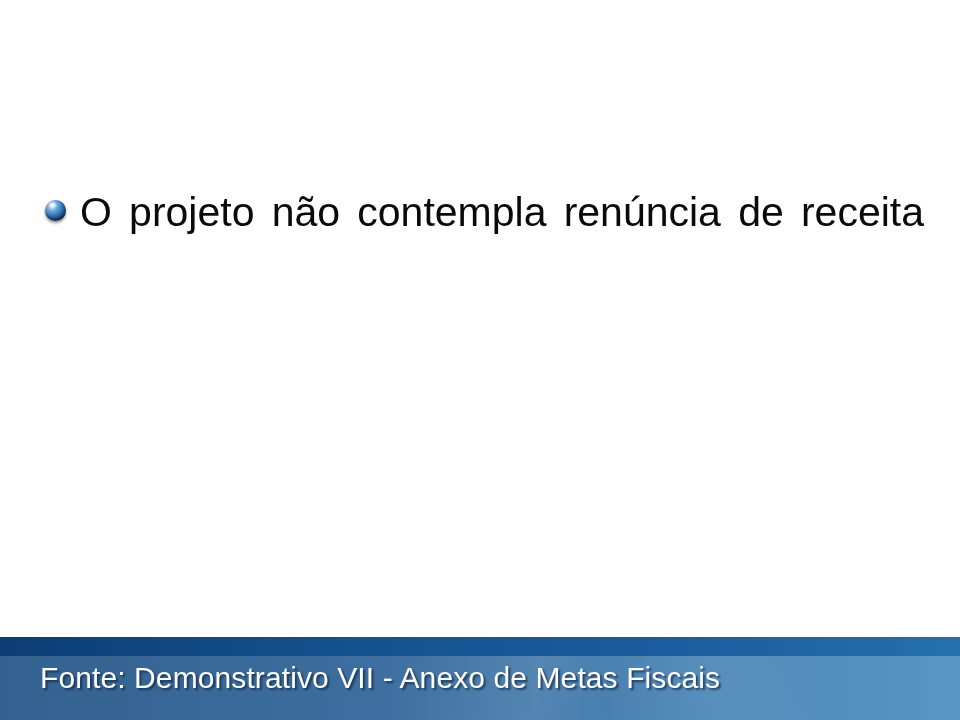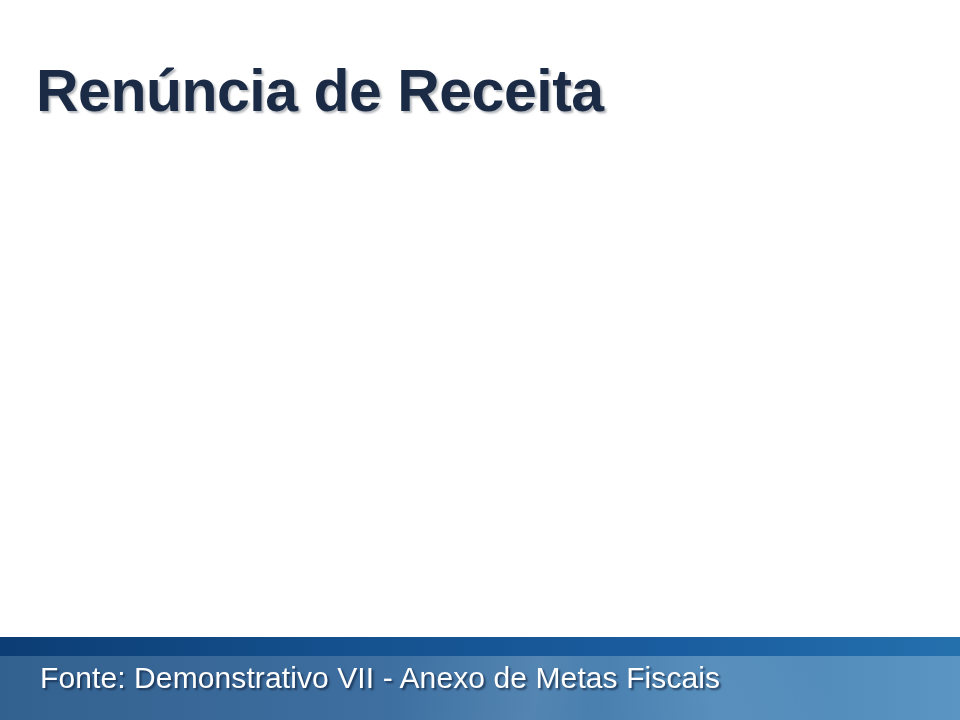--- a/index.html
+++ b/index.html
@@ -127,21 +127,26 @@
     letter-spacing: 0.1px;
     text-shadow: 2px 2px 2px rgba(20, 40, 70, 0.75);
     white-space: nowrap;
   }
 </style>
 </head>
 <body>
 
 <div id="slide">
 
-  <h1 id="slide-title">Renúncia de Receita</h1>
 
+  <div id="body-block">
+    <div class="bullet-row">
+      <span class="bullet-marker"></span>
+      <p class="bullet-text">O projeto não contempla renúncia de receita</p>
+    </div>
+  </div>
 
   <div id="footer-band">
     <div id="footer-topstrip"></div>
     <div id="footer-text">Fonte: Demonstrativo VII - Anexo de Metas Fiscais</div>
   </div>
 
 </div>
 
 </body></html>

